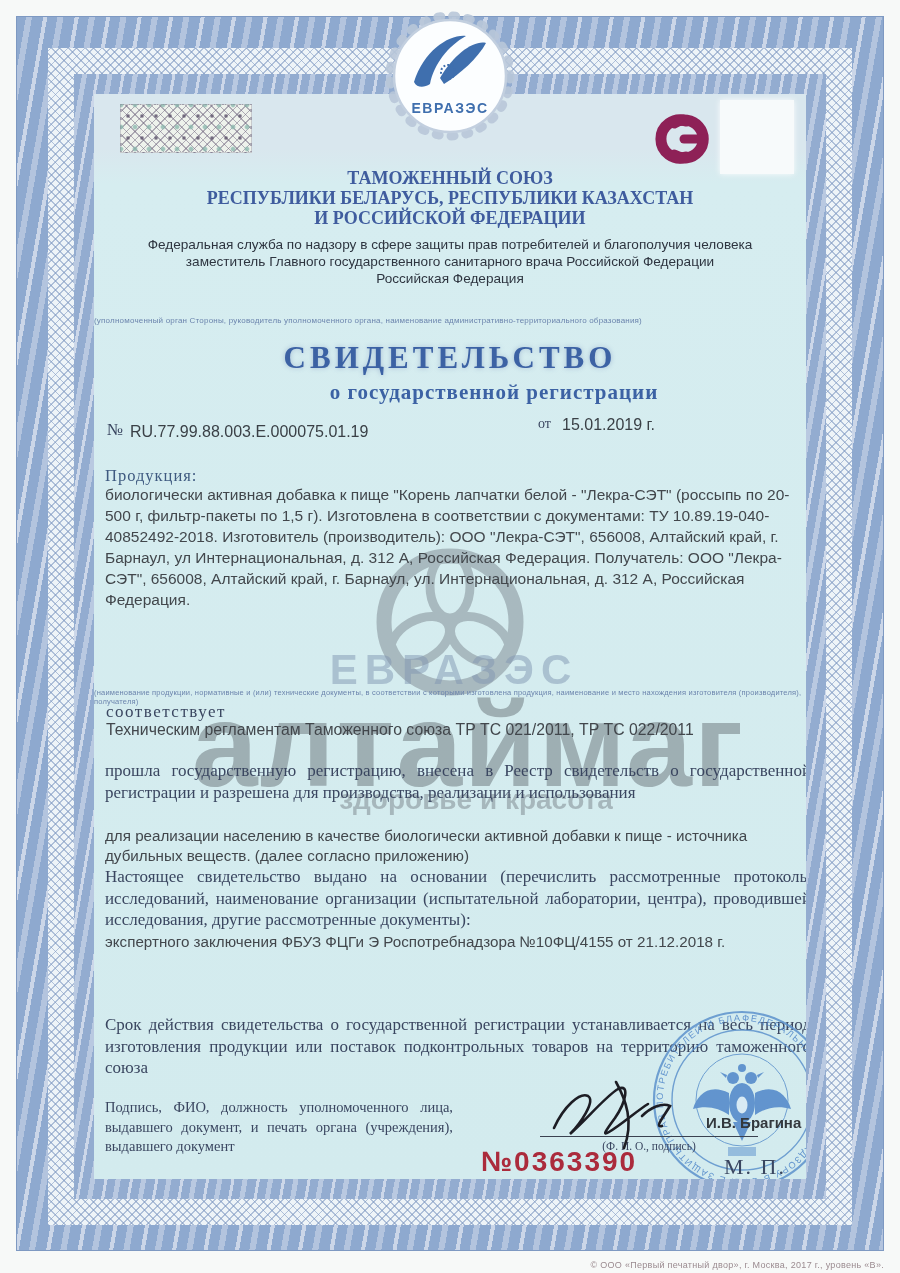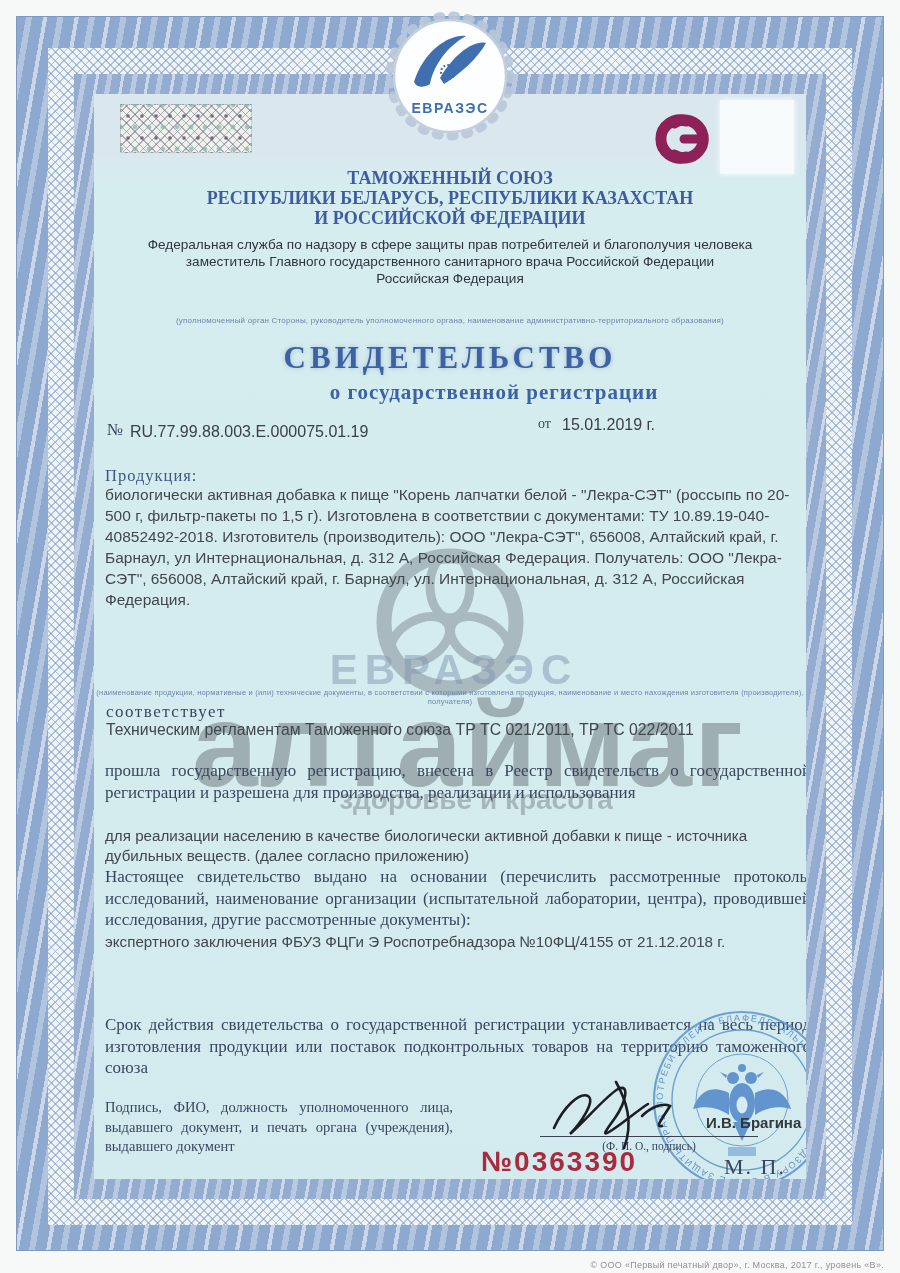--- a/index.html
+++ b/index.html
@@ -24,21 +24,21 @@
       #9db4d6;
     padding:20px;box-sizing:border-box;}
   .paper{position:relative;width:100%;height:100%;overflow:hidden;
     background:linear-gradient(180deg,#d9e7ee 0 55px,#d6edf0 90px,#d3ebee 100%);}
   .abs{position:absolute;}
   
   .serif{font-family:"Liberation Serif","DejaVu Serif",serif;}
   .union{width:100%;text-align:center;color:#3f5c9e;font-weight:bold;font-size:18px;line-height:20px;
     font-family:"Liberation Serif","DejaVu Serif",serif;}
   .authority{width:100%;text-align:center;color:#2e3540;font-size:13.6px;line-height:17px;}
-  .tinycap{width:100%;text-align:center;color:#6b84ad;font-size:8px;letter-spacing:.2px;}
+  .tinycap{width:100%;text-align:left;color:#6b84ad;font-size:8px;letter-spacing:.2px;}
   .title-main{width:100%;text-align:center;color:#3c62a4;font-weight:bold;font-size:31px;letter-spacing:4px;
     font-family:"Liberation Serif","DejaVu Serif",serif;text-shadow:0 0 5px rgba(70,95,160,.35);}
   .title-sub{width:100%;text-align:center;color:#3c62a4;font-weight:bold;font-size:21px;letter-spacing:1px;
     font-family:"Liberation Serif","DejaVu Serif",serif;}
   .numline{color:#3a4046;font-size:16px;}
   .para-serif{color:#3a4660;font-size:17px;line-height:21.5px;text-align:justify;
     font-family:"Liberation Serif","DejaVu Serif",serif;}
   .para-sans{color:#42474c;font-size:15.2px;line-height:20px;}
   .wm{pointer-events:none;}
   .seal-name{color:#33383d;font-size:15px;}

